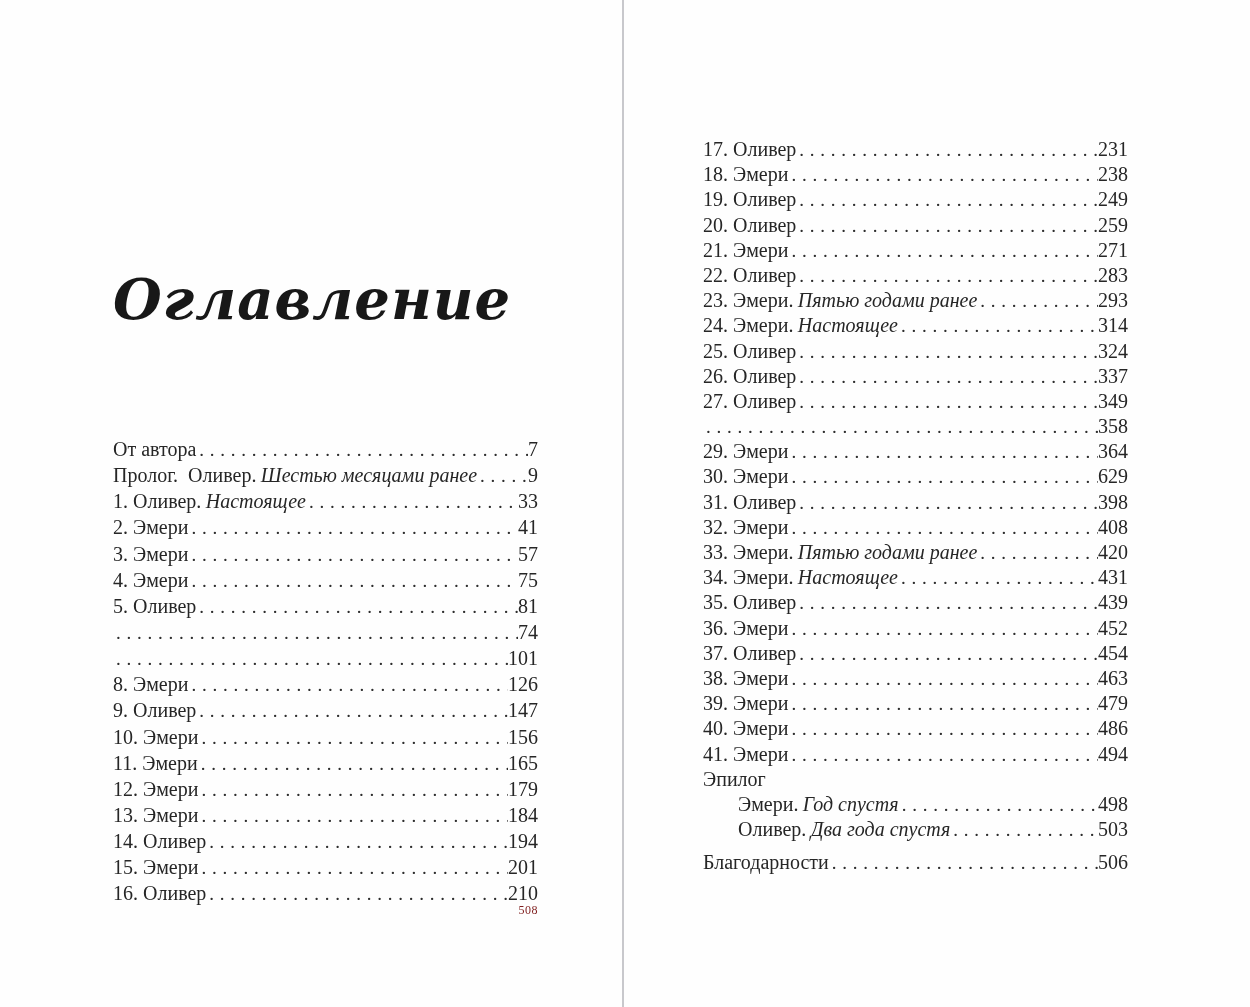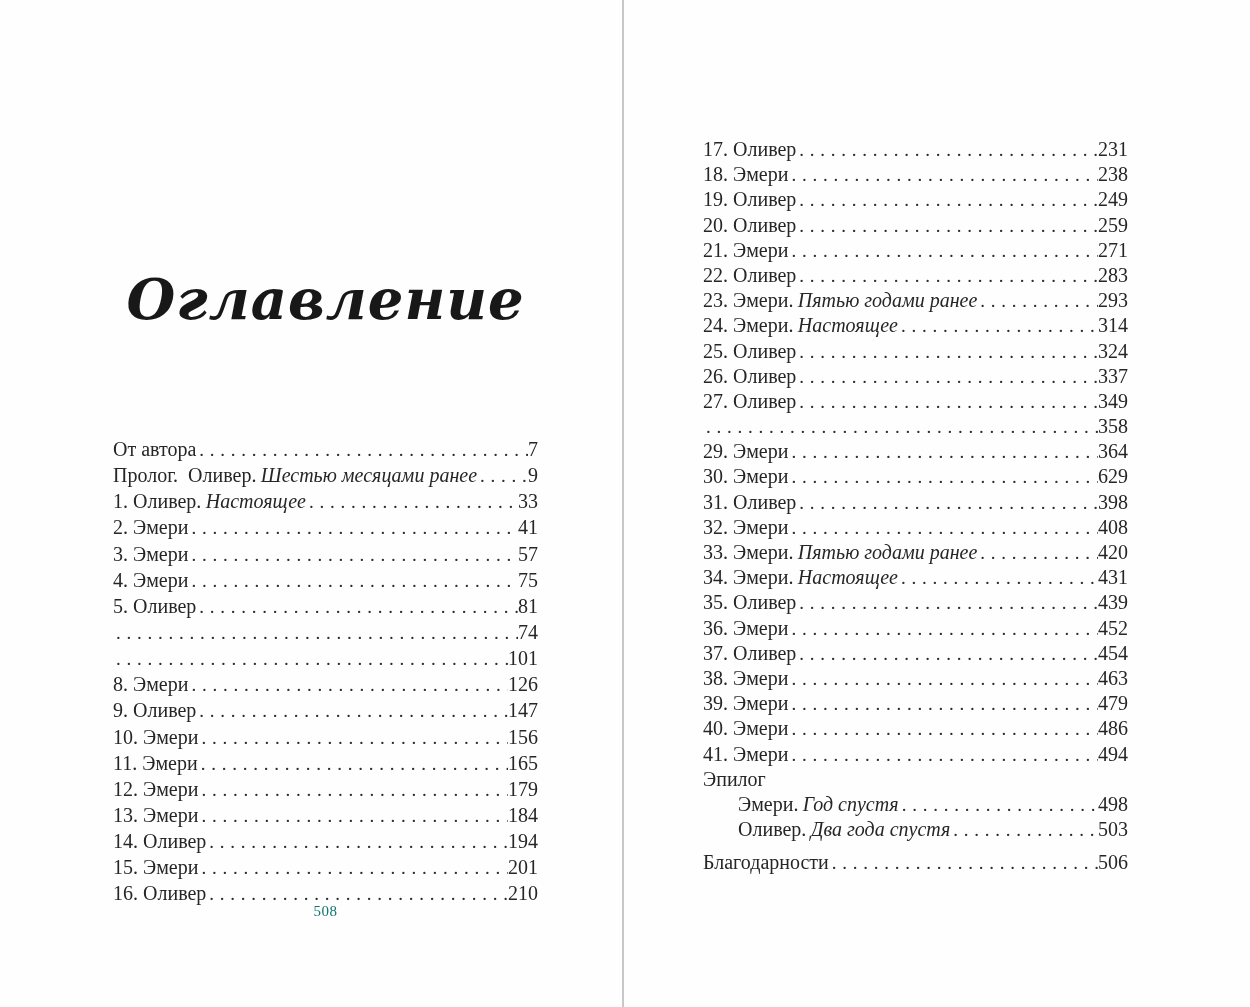--- a/index.html
+++ b/index.html
@@ -22,21 +22,21 @@
     width: 2px;
     height: 1007px;
     background: #c8c8cc;
   }
   .toc-title {
     position: absolute;
     left: 113px;
     top: 266px;
     width: 425px;
     margin: 0;
-    text-align: center;
+    text-align: left;
     font-family: "DejaVu Serif", serif;
     font-style: italic;
     font-weight: bold;
     font-size: 56px;
     letter-spacing: 1px;
     color: #181818;
   }
   .toc {
     position: absolute;
     width: 425px;
@@ -78,24 +78,24 @@
     letter-spacing: 0.5px;
     font-size: 19px;
     color: #2e2e2e;
   }
   .pg { text-align: right; }
   .folio {
     position: absolute;
     left: 113px;
     top: 903px;
     width: 425px;
-    text-align: center;
-    font-size: 15px;
+    text-align: right;
+    font-size: 12px;
     letter-spacing: 0.5px;
-    color: #0f766e;
+    color: #7f1d1d;
   }
 </style>
 </head>
 <body>
 
 <div>
 
   <div>
     <h1 class="toc-title">Оглавление</h1>
 

